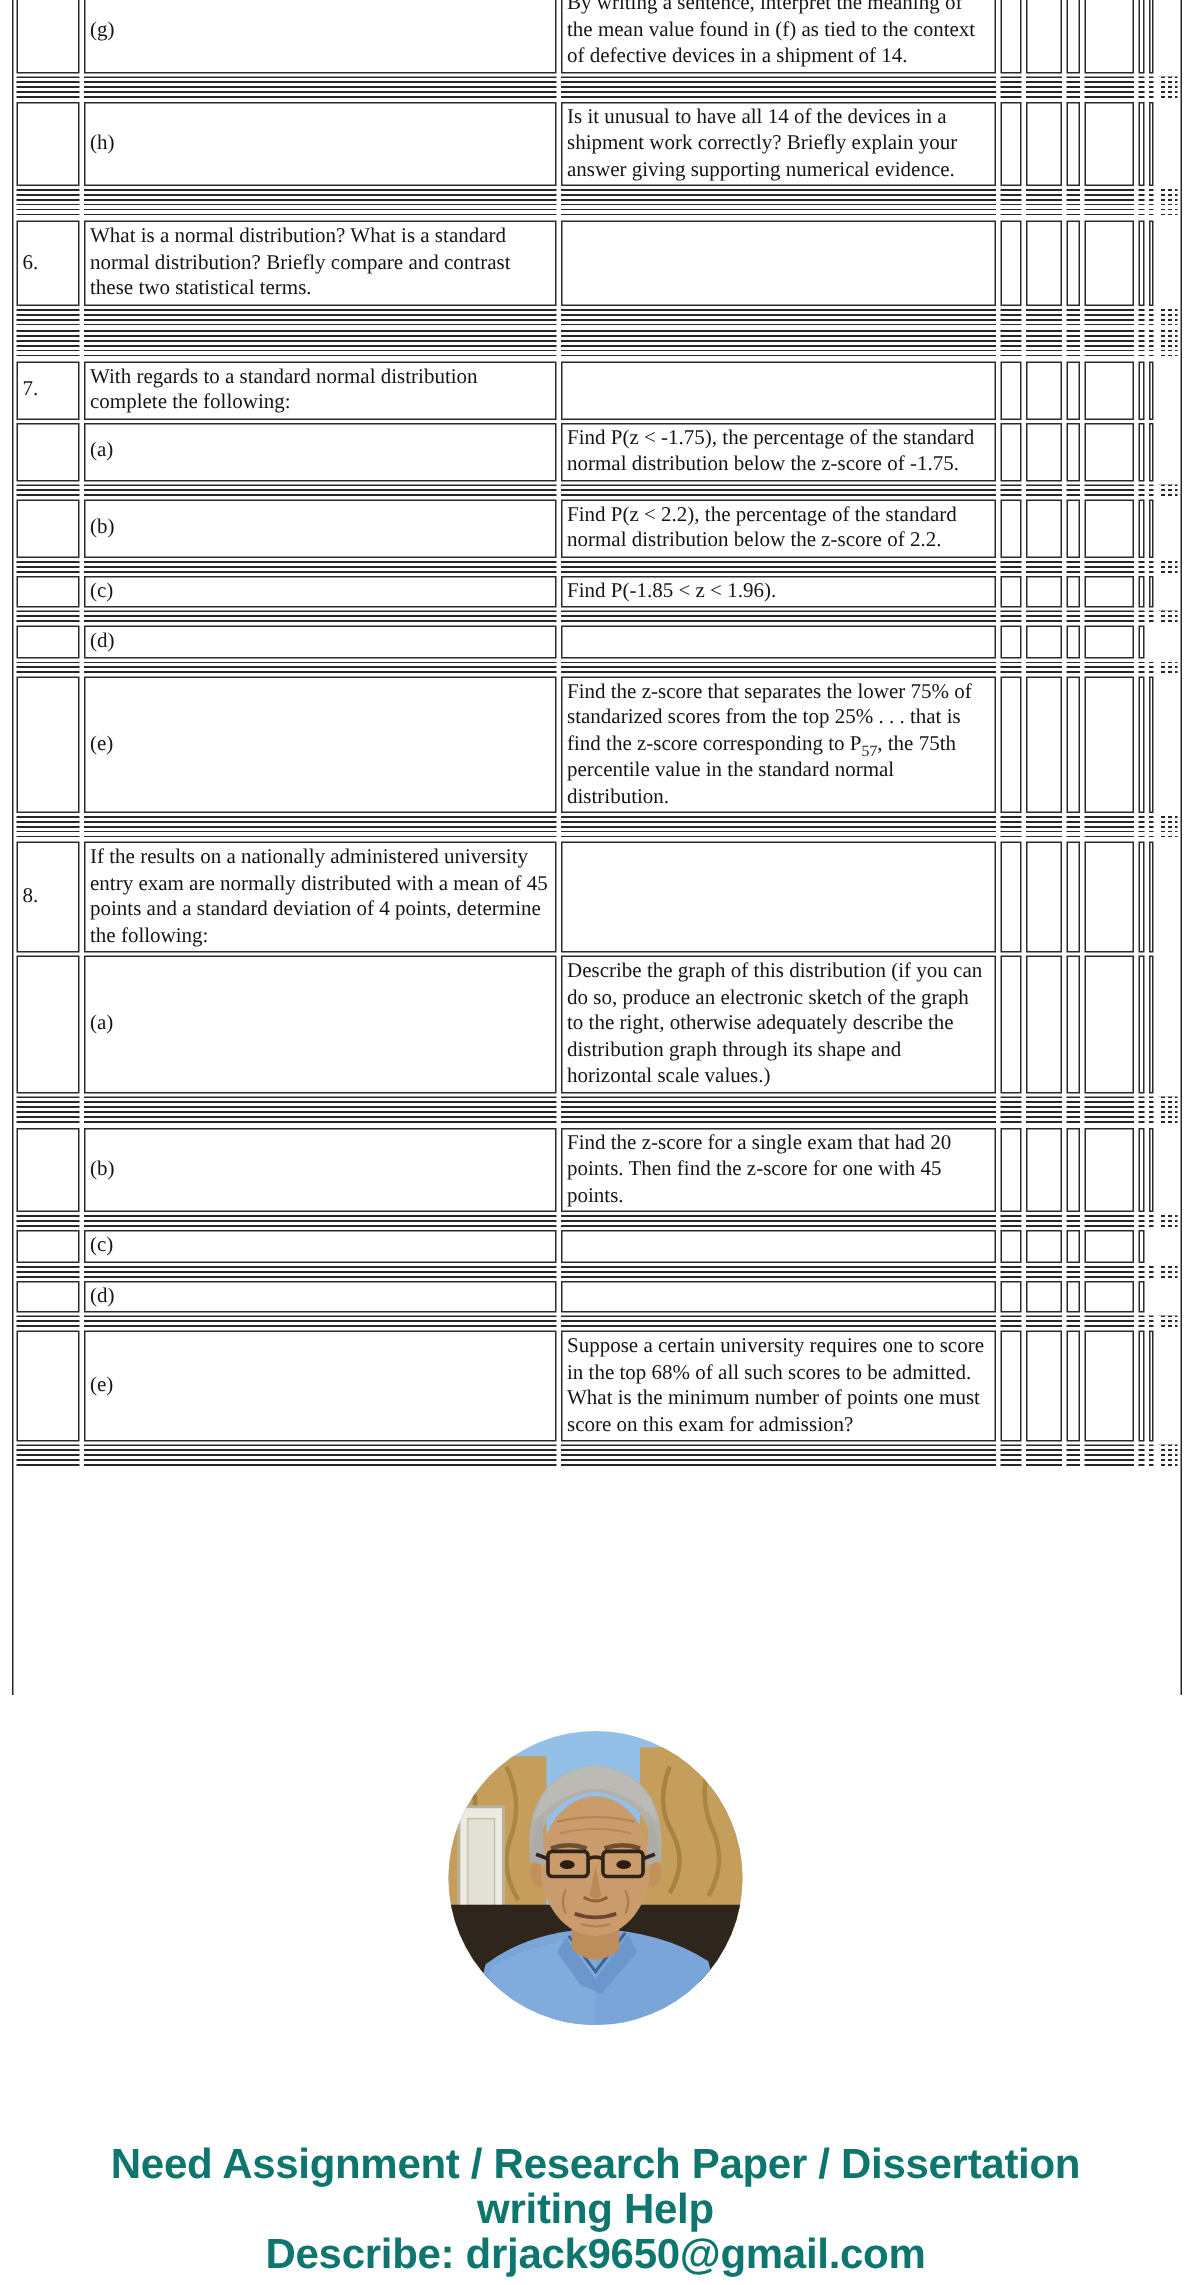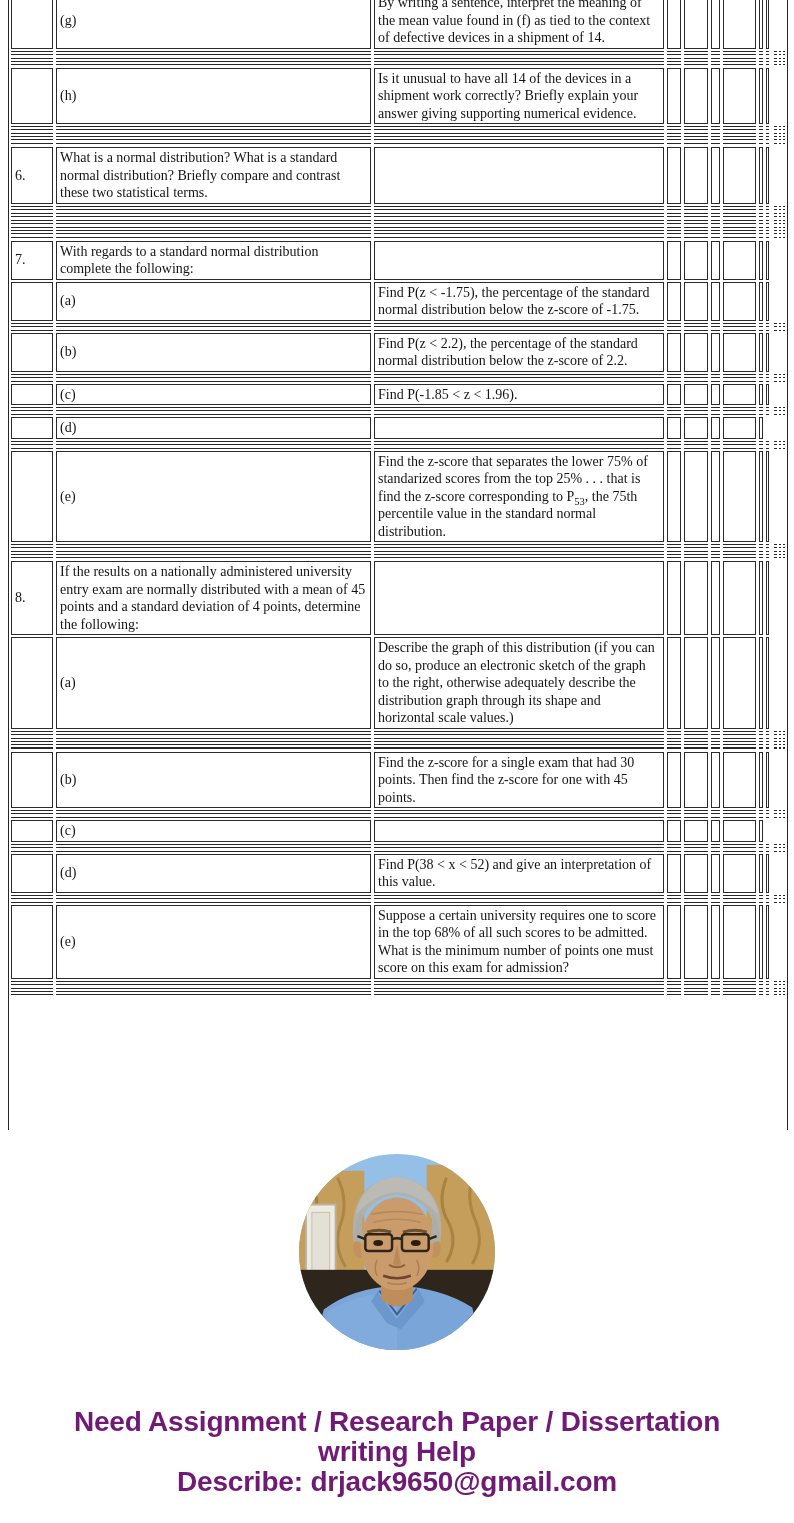--- a/index.html
+++ b/index.html
@@ -30,21 +30,21 @@
   .sep-s{height:8px;}
   .sep-s12{height:12px;}
   .sep-m{height:15px;}
   .sep-l{height:19px;}
 
   
   .avatar-band{width:794px;margin-top:23px;text-align:center;}
   .avatar-band svg{display:inline-block;}
 
   
-  .promo{width:794px;margin-top:52px;text-align:center;color:#701a75;
+  .promo{width:794px;margin-top:72px;text-align:center;color:#0f766e;
          font-family:"Liberation Sans","DejaVu Sans",sans-serif;
          font-weight:700;font-size:28px;line-height:30px;letter-spacing:-0.2px;}
 </style>
 </head>
 <body>
 
 <div class="table-wrap">
   <div class="table-inner">
       <div class="row item">
     <div class="cell c0"></div>
@@ -251,21 +251,21 @@
     <div class="c6"></div>
     <div class="c7"></div>
     <div class="c8"></div>
     <div class="c9"></div>
   </div>
       <div class="row item">
     <div class="cell c0"></div>
     <div class="cell c1 center">
           <span>(e)</span>
         </div>
-    <div class="cell c2"><span>Find the z-score that separates the lower 75% of standarized scores from the top 25% . . . that is find the z-score corresponding to P</span><sub>53</sub><span>, the 75th percentile value in the standard normal distribution.</span></div>
+    <div class="cell c2"><span>Find the z-score that separates the lower 75% of standarized scores from the top 25% . . . that is find the z-score corresponding to P</span><sub>57</sub><span>, the 75th percentile value in the standard normal distribution.</span></div>
     <div class="cell c3"></div>
     <div class="cell c4"></div>
     <div class="cell c5"></div>
     <div class="cell c6"></div>
     <div class="cell c7"></div>
     <div class="cell c8"></div>
     <div class="c9"></div>
   </div>
       <div class="row sep sep-m">
     <div class="c0"></div>
@@ -317,21 +317,21 @@
     <div class="c6"></div>
     <div class="c7"></div>
     <div class="c8"></div>
     <div class="c9"></div>
   </div>
       <div class="row item">
     <div class="cell c0"></div>
     <div class="cell c1 center">
           <span>(b)</span>
         </div>
-    <div class="cell c2"><span>Find the z-score for a single exam that had 30 points. Then find the z-score for one with 45 points.</span></div>
+    <div class="cell c2"><span>Find the z-score for a single exam that had 20 points. Then find the z-score for one with 45 points.</span></div>
     <div class="cell c3"></div>
     <div class="cell c4"></div>
     <div class="cell c5"></div>
     <div class="cell c6"></div>
     <div class="cell c7"></div>
     <div class="cell c8"></div>
     <div class="c9"></div>
   </div>
       <div class="row sep sep-s">
     <div class="c0"></div>
@@ -368,21 +368,20 @@
     <div class="c6"></div>
     <div class="c7"></div>
     <div class="c8"></div>
     <div class="c9"></div>
   </div>
       <div class="row item">
     <div class="cell c0"></div>
     <div class="cell c1 center">
           <span>(d)</span>
         </div>
-    <div class="cell c2"><span>Find P(38 &lt; x &lt; 52) and give an interpretation of this value.</span></div>
     <div class="cell c3"></div>
     <div class="cell c4"></div>
     <div class="cell c5"></div>
     <div class="cell c6"></div>
     <div class="cell c7"></div>
     <div class="cell c8"></div>
     <div class="c9"></div>
   </div>
       <div class="row sep sep-s">
     <div class="c0"></div>

